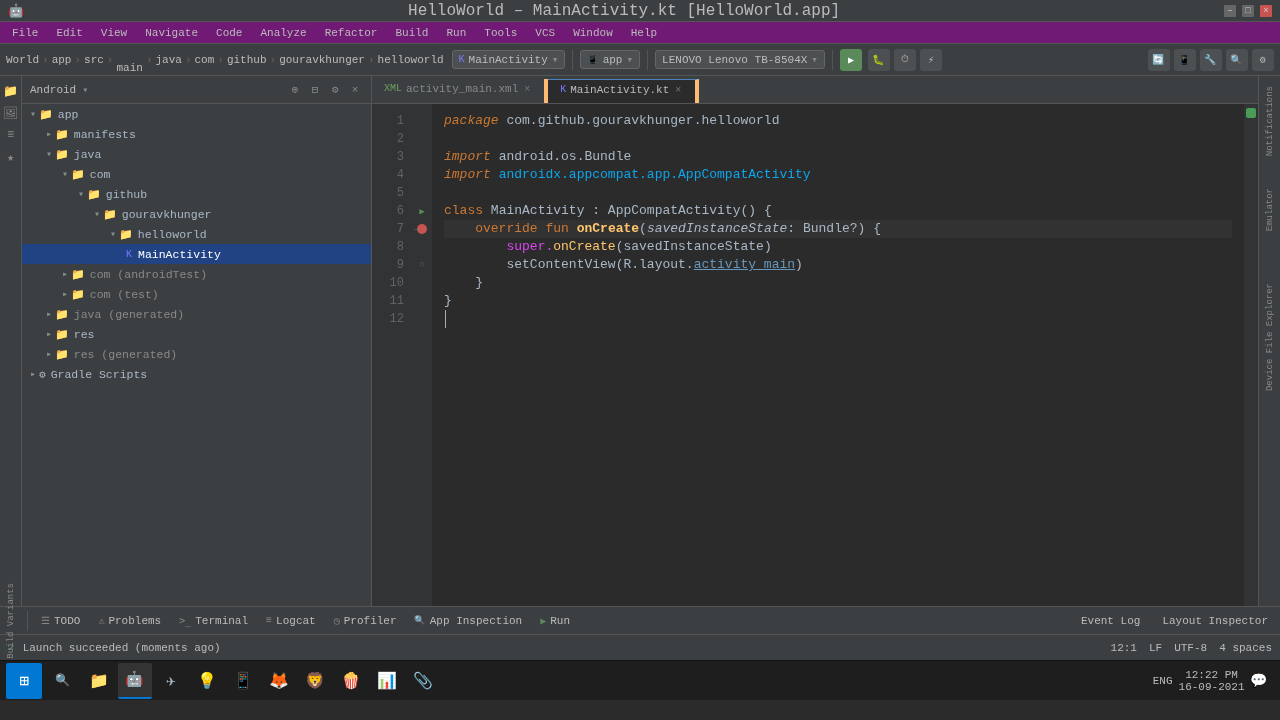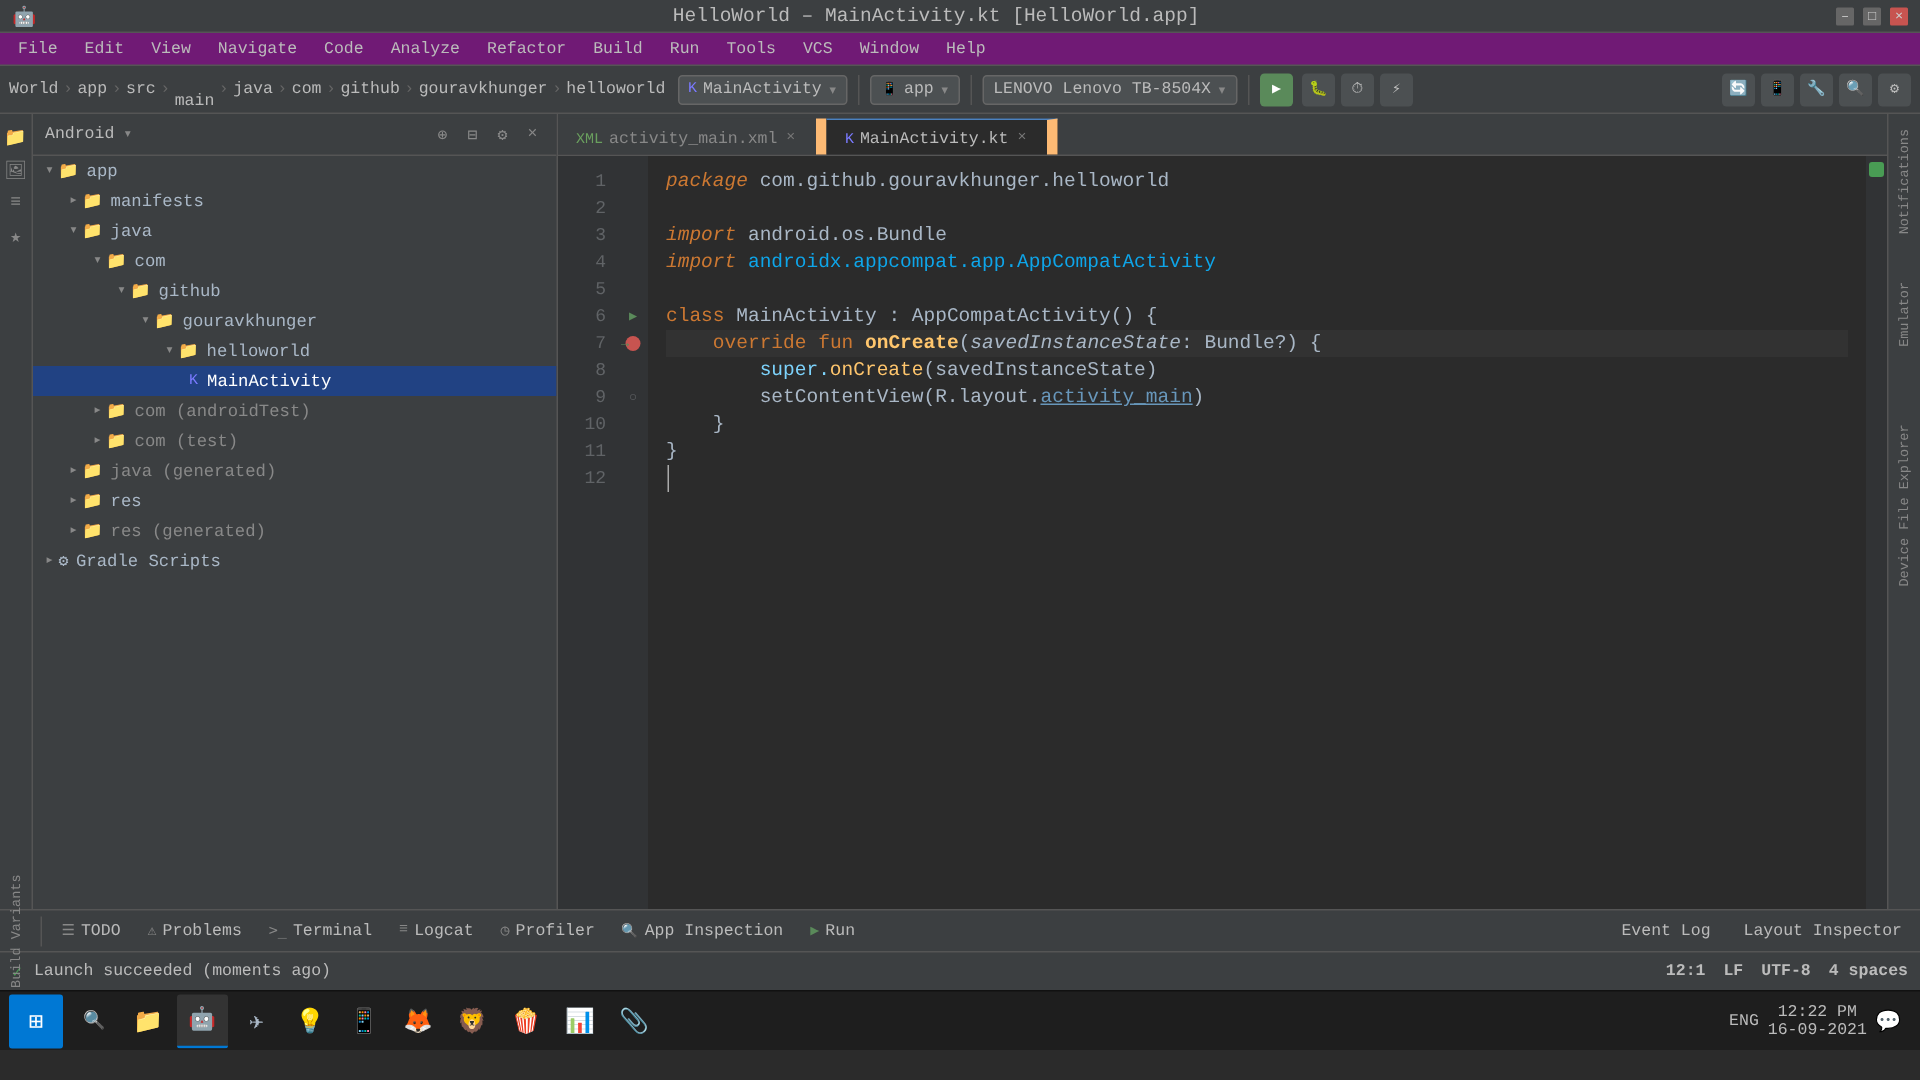--- a/index.html
+++ b/index.html
@@ -24,21 +24,21 @@
       border-bottom: 1px solid #555;
     }
     .title-bar-left {
       display: flex;
       align-items: center;
       gap: 12px;
       font-size: 11px;
       color: #bbb;
     }
     .title-bar-title {
-      font-size: 13px;
+      font-size: 16px;
       color: #bbb;
       flex: 1;
       text-align: center;
     }
     .title-bar-controls {
       display: flex;
       gap: 6px;
     }
     .title-bar-control {
       width: 12px;
@@ -228,26 +228,26 @@
     
     .editor-tabs {
       height: 28px;
       background: #3c3f41;
       display: flex;
       align-items: flex-end;
       border-bottom: 1px solid #555;
     }
     .editor-tab {
       display: flex;
-      align-items: flex-end;
+      align-items: flex-start;
       gap: 4px;
       padding: 4px 12px;
       font-size: 11px;
       cursor: pointer;
-      border-right: 7px solid #fdba74;
+      border-right: 4px solid #fdba74;
       color: #888;
       background: #3c3f41;
       height: 24px;
     }
     .editor-tab.active {
       background: #2b2b2b;
       color: #bbb;
       border-top: 1px solid #4c82c0;
     }
     .tab-close {
@@ -339,21 +339,20 @@
       padding: 0 8px;
       border-top: 1px solid #555;
       font-size: 11px;
       color: #bbb;
       gap: 8px;
     }
     .status-right {
       margin-left: auto;
       display: flex;
       gap: 12px;
-      font-weight: bold;
     }
 
     
     .taskbar {
       height: 40px;
       background: #1e1e1e;
       display: flex;
       align-items: center;
       border-top: 1px solid #111;
       padding: 0 6px;
@@ -688,21 +687,21 @@
           <span class="fn2">onCreate</span>
           <span>(</span>
           <span style="color:#a9b7c6; font-style:italic;">savedInstanceState</span>
           <span>:&nbsp;</span>
           <span style="color:#a9b7c6;">Bundle</span>
           <span>?) {</span>
         </div>
 
         <div class="code-line">
           <span>&nbsp;&nbsp;&nbsp;&nbsp;&nbsp;&nbsp;&nbsp;&nbsp;</span>
-          <span style="color:#7dd3fc;">super.</span>
+          <span style="color:#d946ef;">super.</span>
           <span class="fn">onCreate</span>
           <span>(savedInstanceState)</span>
         </div>
 
         <div class="code-line">
           <span>&nbsp;&nbsp;&nbsp;&nbsp;&nbsp;&nbsp;&nbsp;&nbsp;</span>
           <span style="color:#a9b7c6;">setContentView</span>
           <span>(R.layout.</span>
           <span class="blue-link">activity_main</span>
           <span>)</span>

